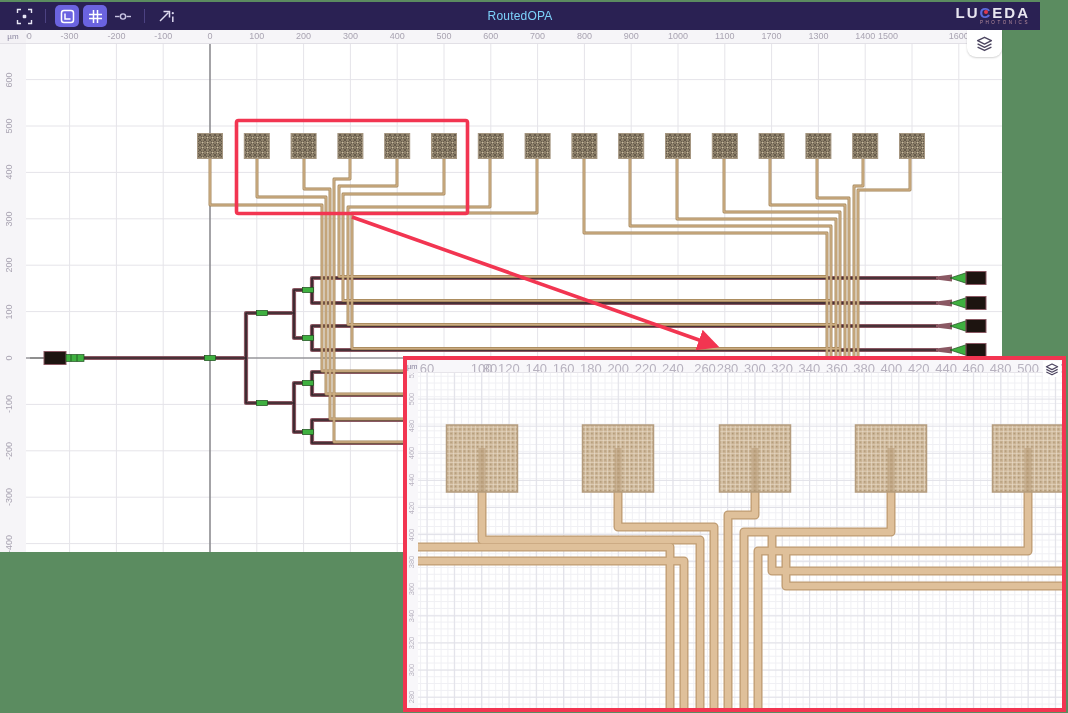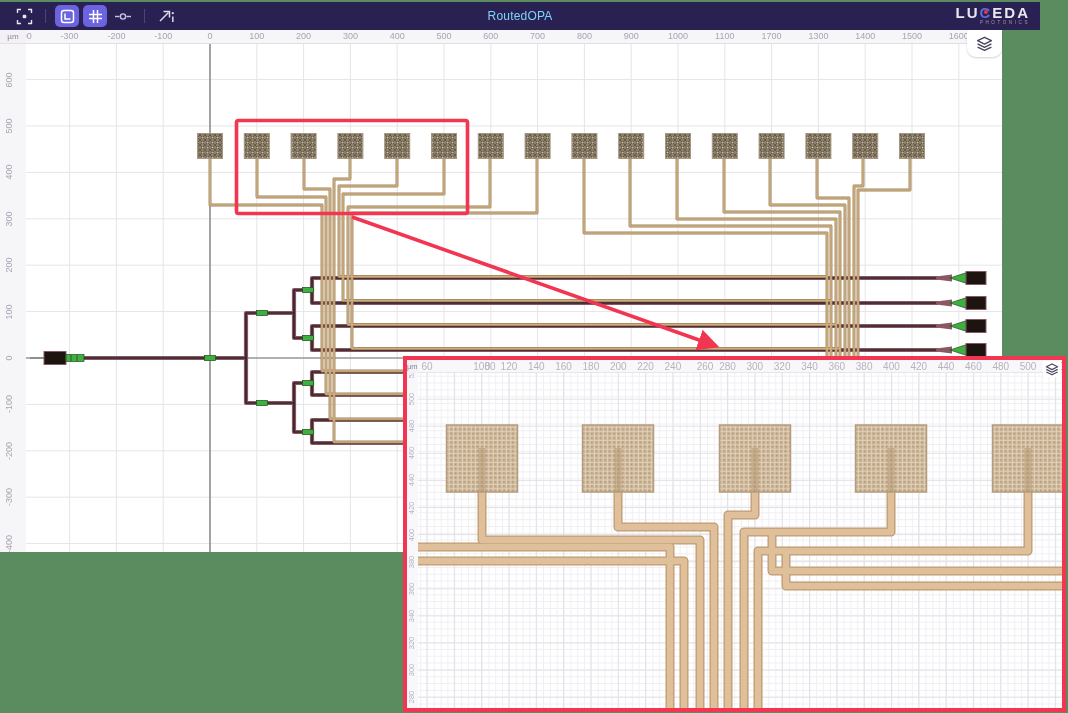--- a/index.html
+++ b/index.html
@@ -66,21 +66,21 @@
     color:#8b86a0;font-size:7.5px;overflow:hidden;line-height:13px;
   }
   .inset-ruler-top{
     position:absolute;left:11px;top:0;right:0;height:13px;background:#f8f7fa;
     border-bottom:1px solid #e7e5ea;box-sizing:border-box;overflow:hidden;
   }
   .inset-ruler-left{
     position:absolute;left:0;top:13px;width:11px;bottom:0;background:#f8f7fa;
     overflow:hidden;
   }
-  .itick{position:absolute;color:#b7b2bf;font-size:10px;transform:translateX(-50%);top:1px;white-space:nowrap;}
+  .itick{position:absolute;color:#b7b2bf;font-size:13px;transform:translateX(-50%);top:1px;white-space:nowrap;}
   .itickv{position:absolute;color:#b7b2bf;font-size:7.5px;left:4px;transform:translate(-50%,-50%) rotate(-90deg);white-space:nowrap;}
   .inset-canvas{position:absolute;left:11px;top:13px;right:0;bottom:0;}
   .inset-layers{
     position:absolute;right:1px;top:1px;width:18px;height:16px;background:#fff;
     display:flex;align-items:center;justify-content:center;z-index:5;
   }
   svg{display:block;}
 </style>
 </head>
 <body>
@@ -154,21 +154,21 @@
     <span class="tick" style="left: 418px;">500</span>
     <span class="tick" style="left: 464.8px;">600</span>
     <span class="tick" style="left: 511.6px;">700</span>
     <span class="tick" style="left: 558.4px;">800</span>
     <span class="tick" style="left: 605.2px;">900</span>
     <span class="tick" style="left: 652px;">1000</span>
     <span class="tick" style="left: 698.8px;">1100</span>
     <span class="tick" style="left: 745.6px;">1700</span>
     <span class="tick" style="left: 792.4px;">1300</span>
     <span class="tick" style="left: 839.2px;">1400</span>
-    <span class="tick" style="left: 886px;">1500</span>
+    <span class="tick" style="left: 862px;">1500</span>
     <span class="tick" style="left: 932.8px;">1600</span>
   </div>
 <div class="ruler-left" id="rulerLeft">
     <span class="tickv" style="top: 35.6px;">600</span>
     <span class="tickv" style="top: 82px;">500</span>
     <span class="tickv" style="top: 128.4px;">400</span>
     <span class="tickv" style="top: 174.8px;">300</span>
     <span class="tickv" style="top: 221.2px;">200</span>
     <span class="tickv" style="top: 267.6px;">100</span>
     <span class="tickv" style="top: 314px;">0</span>

